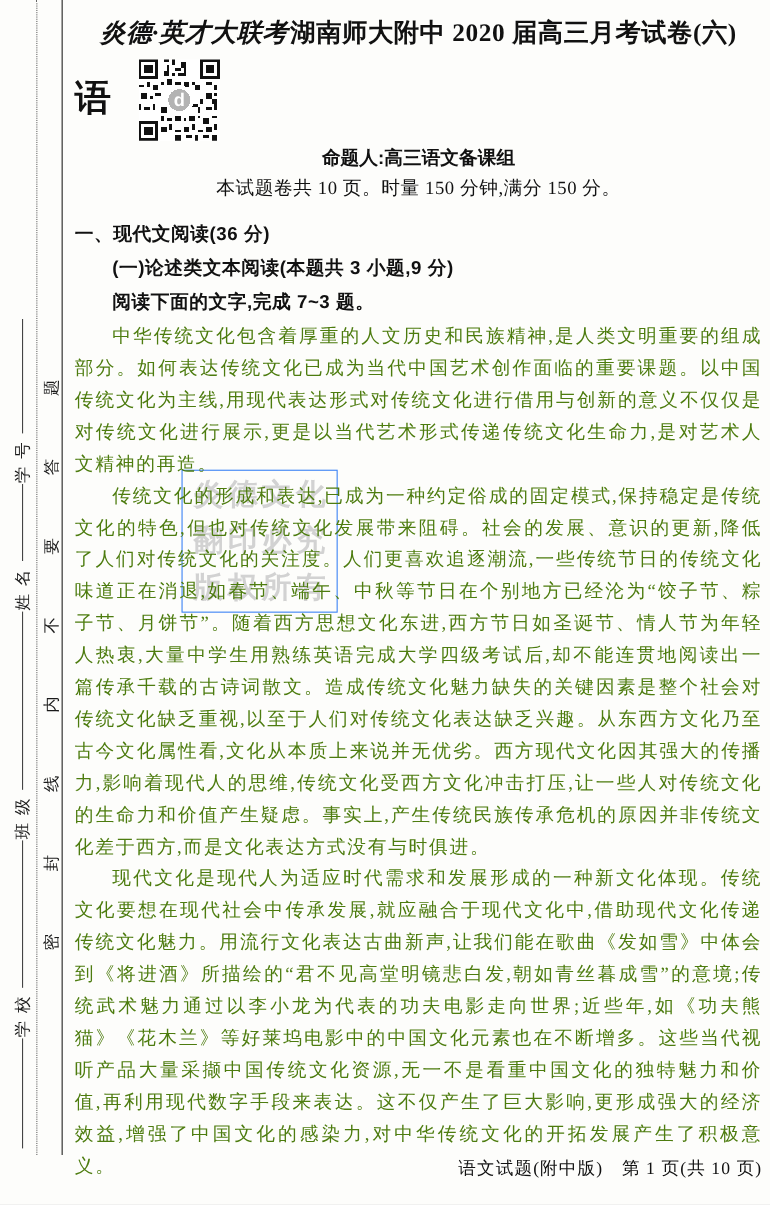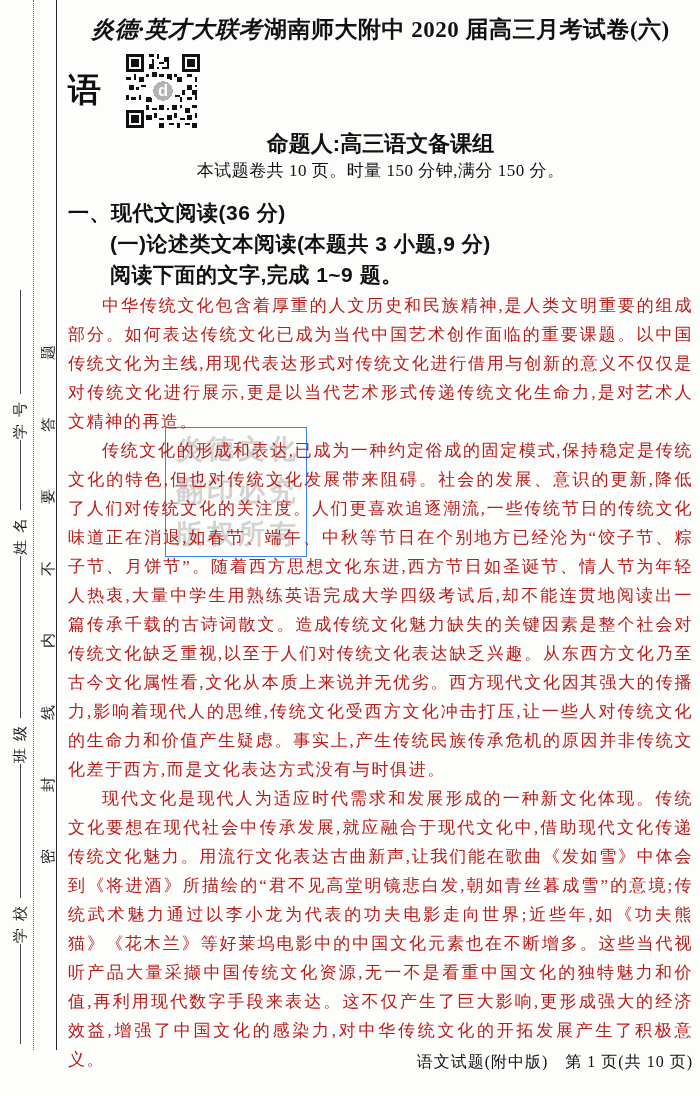--- a/index.html
+++ b/index.html
@@ -48,42 +48,42 @@
     font-size:23px; font-weight:bold; letter-spacing:0.5px;
   }
   .brand { font-style:italic; margin-right:2px; }
 
   .qr { position:absolute; left:56px; top:54px; width:78px; height:74px; }
 
   .subject { text-align:left; font-size:33px; font-weight:bold; margin-top:25px; line-height:40px; }
 
   .setter {
     text-align:center; margin-top:23px; line-height:22px;
-    font-family:"Liberation Sans", sans-serif; font-weight:bold; font-size:22px;
+    font-family:"Liberation Sans", sans-serif; font-weight:bold; font-size:17px;
   }
   .score-row {
     text-align:right; margin-top:4px; padding-right:2px; line-height:22px;
     font-family:"Liberation Sans", sans-serif; font-weight:bold; font-size:17px;
   }
   .score-line { display:inline-block; width:112px; height:15px; border-bottom:1px solid #222; }
 
   .paper-info { text-align:center; font-size:17px; margin-top:4px; line-height:24px; letter-spacing:0.5px; }
 
   .sec, .subsec, .instr {
     font-family:"Liberation Sans", sans-serif; font-weight:bold;
-    font-size:21px; line-height:26px; letter-spacing:0.5px;
+    font-size:17px; line-height:26px; letter-spacing:0.5px;
   }
   .sec    { margin-top:17px; }
   .subsec { margin-top:5px; text-indent:2em; }
   .instr  { margin-top:5px; text-indent:2em; }
 
   .body-text { margin-top:3px; }
   .body-text p {
     margin:0; font-size:17px; line-height:29px; letter-spacing:1.6px;
-    text-align:justify; text-indent:2em; color:#b91c1c;
+    text-align:justify; text-indent:2em; color:#4d7c0f;
   }
 
   .footer { position:absolute; left:0; width:100%; top:1052px; text-align:right; font-size:16px; letter-spacing:1px; }
 </style>
 </head>
 <body>
 
 <div class="page">
 
   <div class="seal-dotted"></div>
@@ -199,21 +199,21 @@
 
     <div class="subject">语　文</div>
 
     <div class="setter">命题人:高三语文备课组</div>
 
 
     <div class="paper-info">本试题卷共 10 页。时量 150 分钟,满分 150 分。</div>
 
     <div class="sec">一、现代文阅读(36 分)</div>
     <div class="subsec">(一)论述类文本阅读(本题共 3 小题,9 分)</div>
-    <div class="instr">阅读下面的文字,完成 1~9 题。</div>
+    <div class="instr">阅读下面的文字,完成 7~3 题。</div>
 
     <div class="body-text">
       <p>中华传统文化包含着厚重的人文历史和民族精神,是人类文明重要的组成部分。如何表达传统文化已成为当代中国艺术创作面临的重要课题。以中国传统文化为主线,用现代表达形式对传统文化进行借用与创新的意义不仅仅是对传统文化进行展示,更是以当代艺术形式传递传统文化生命力,是对艺术人文精神的再造。</p>
       <p>传统文化的形成和表达,已成为一种约定俗成的固定模式,保持稳定是传统文化的特色,但也对传统文化发展带来阻碍。社会的发展、意识的更新,降低了人们对传统文化的关注度。人们更喜欢追逐潮流,一些传统节日的传统文化味道正在消退,如春节、端午、中秋等节日在个别地方已经沦为“饺子节、粽子节、月饼节”。随着西方思想文化东进,西方节日如圣诞节、情人节为年轻人热衷,大量中学生用熟练英语完成大学四级考试后,却不能连贯地阅读出一篇传承千载的古诗词散文。造成传统文化魅力缺失的关键因素是整个社会对传统文化缺乏重视,以至于人们对传统文化表达缺乏兴趣。从东西方文化乃至古今文化属性看,文化从本质上来说并无优劣。西方现代文化因其强大的传播力,影响着现代人的思维,传统文化受西方文化冲击打压,让一些人对传统文化的生命力和价值产生疑虑。事实上,产生传统民族传承危机的原因并非传统文化差于西方,而是文化表达方式没有与时俱进。</p>
       <p>现代文化是现代人为适应时代需求和发展形成的一种新文化体现。传统文化要想在现代社会中传承发展,就应融合于现代文化中,借助现代文化传递传统文化魅力。用流行文化表达古曲新声,让我们能在歌曲《发如雪》中体会到《将进酒》所描绘的“君不见高堂明镜悲白发,朝如青丝暮成雪”的意境;传统武术魅力通过以李小龙为代表的功夫电影走向世界;近些年,如《功夫熊猫》《花木兰》等好莱坞电影中的中国文化元素也在不断增多。这些当代视听产品大量采撷中国传统文化资源,无一不是看重中国文化的独特魅力和价值,再利用现代数字手段来表达。这不仅产生了巨大影响,更形成强大的经济效益,增强了中国文化的感染力,对中华传统文化的开拓发展产生了积极意义。</p>
 
     </div>
 
     <div class="footer">语文试题(附中版)　第 1 页(共 10 页)</div>
   </div>

